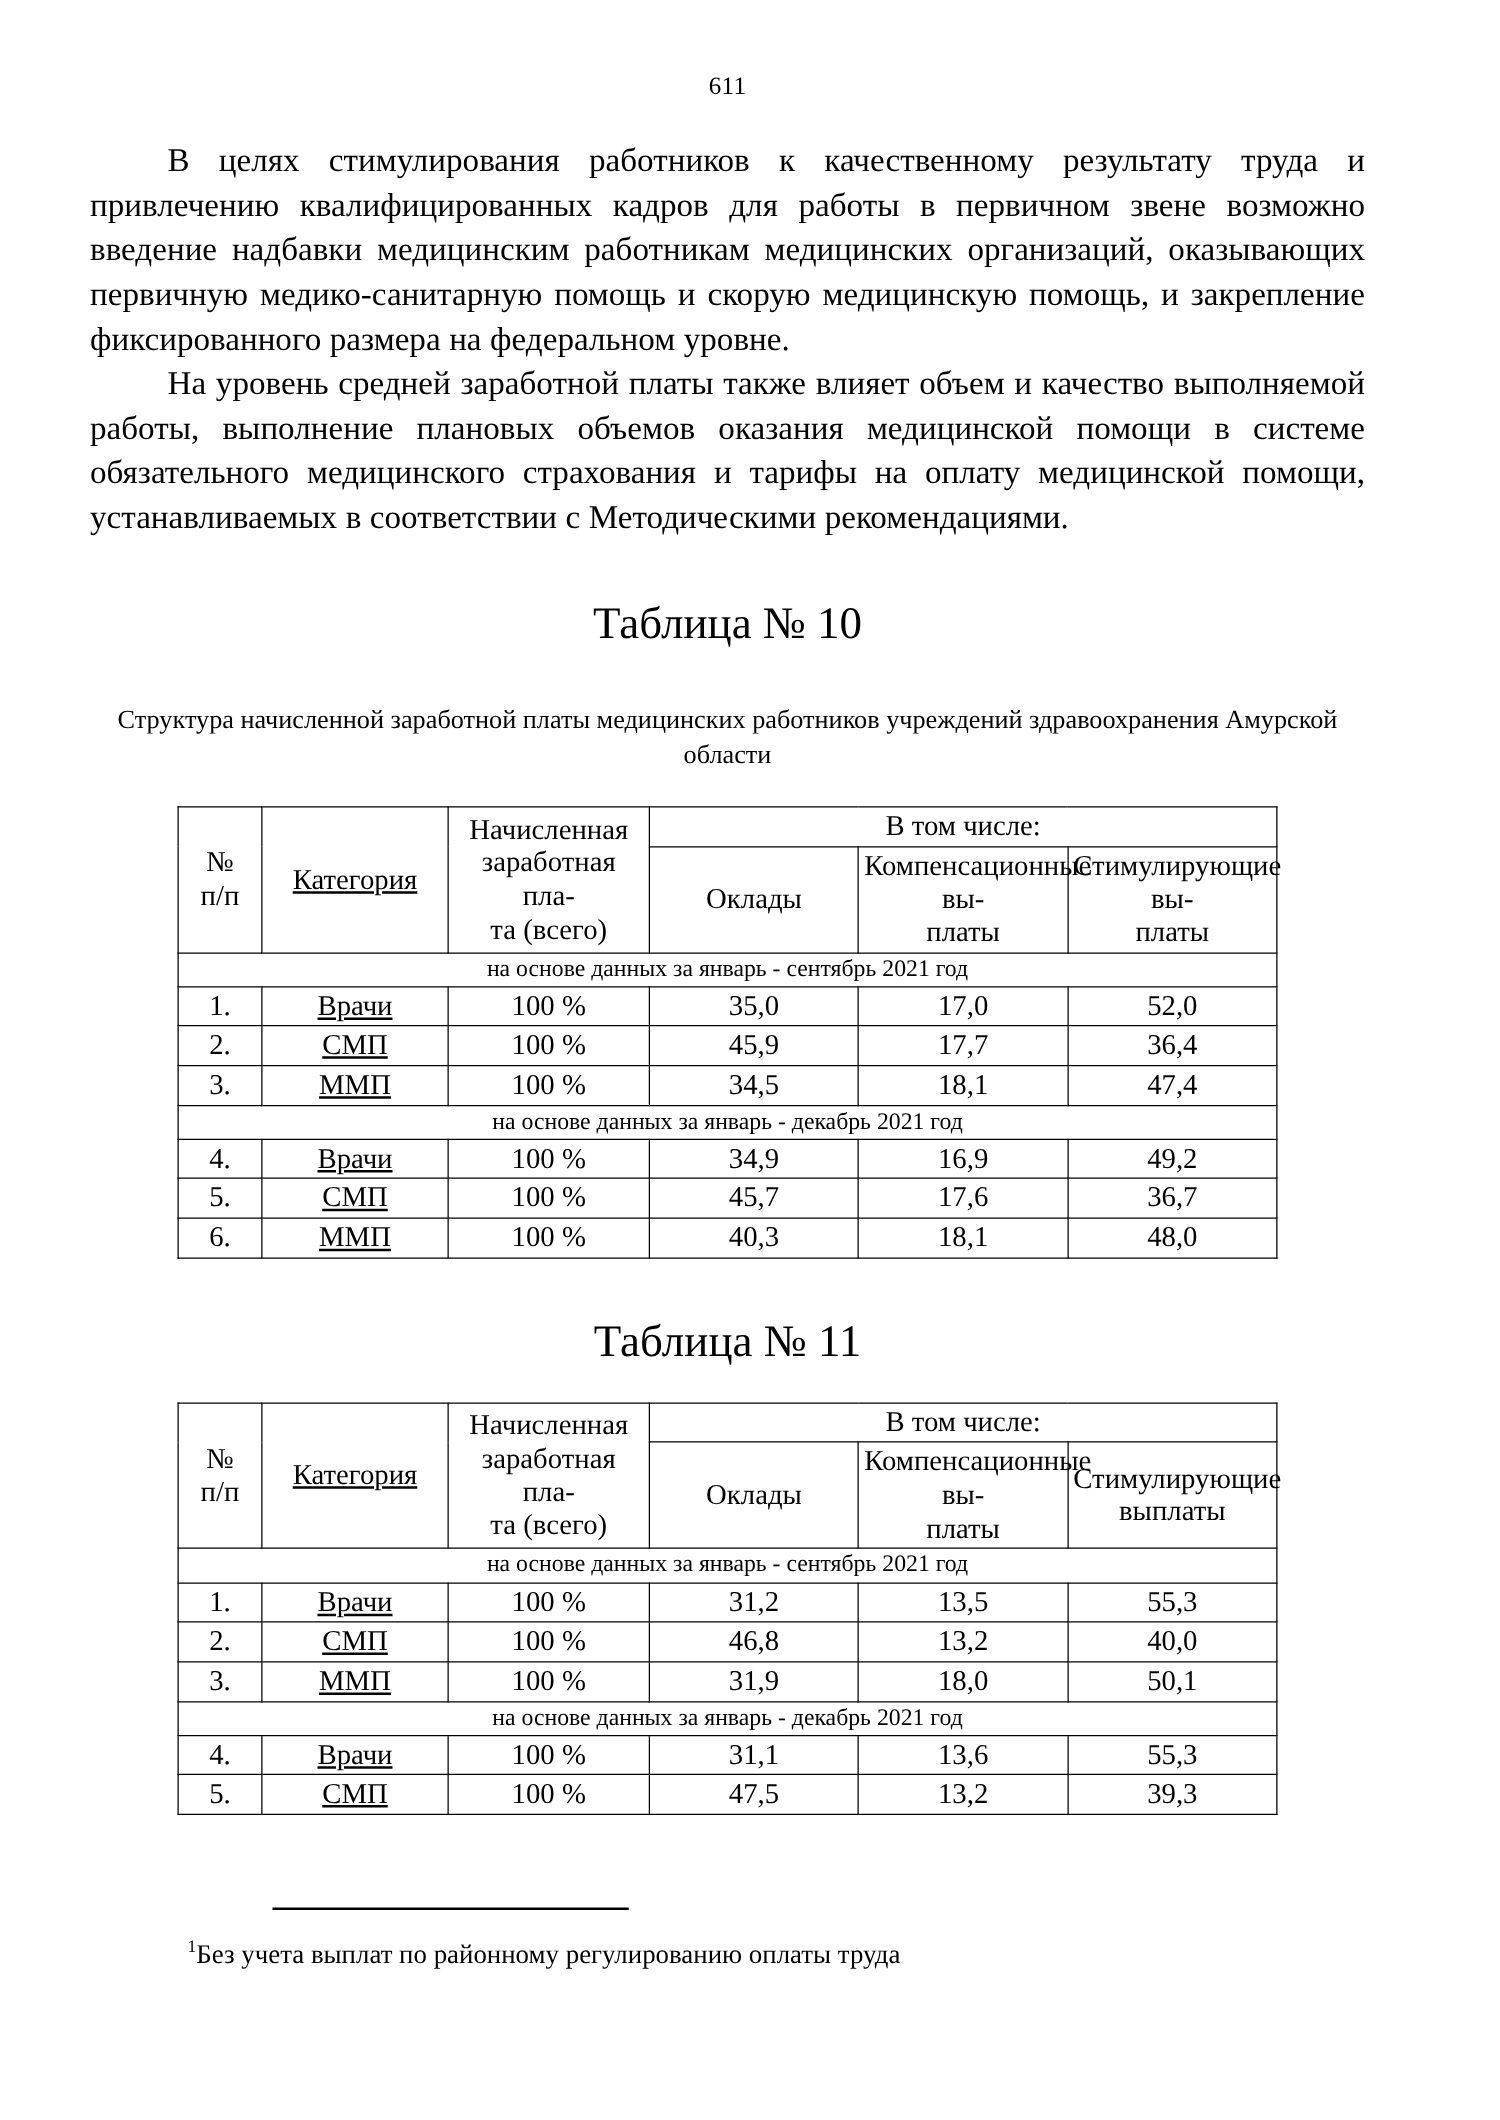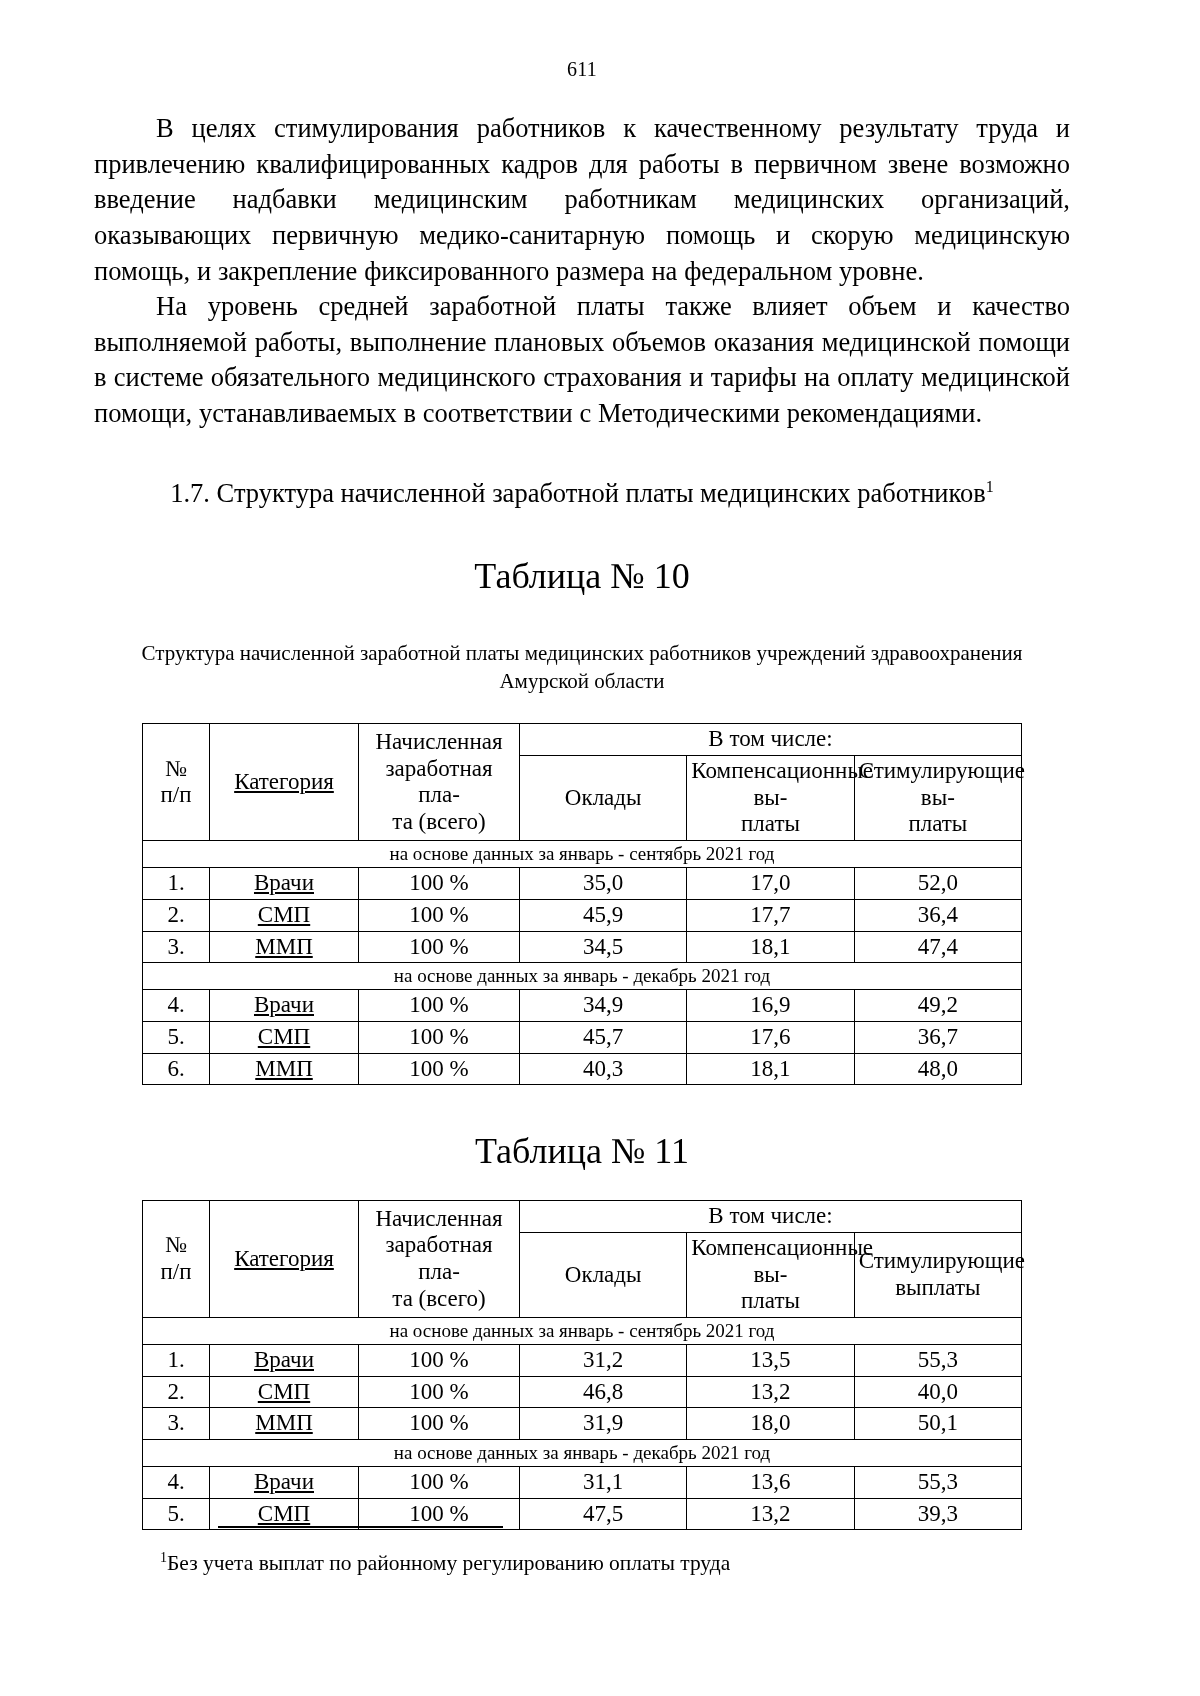--- a/index.html
+++ b/index.html
@@ -13,21 +13,21 @@
     font-family: "Liberation Serif", "DejaVu Serif", serif;
     color: #000000;
     position: relative;
     overflow: hidden;
   }
   .page {
     width: 1164px;
     height: 1696px;
     position: relative;
     box-sizing: border-box;
-    padding: 0 94px;
+    padding: 0 72px;
   }
   .page-number {
     text-align: center;
     font-size: 20px;
     padding-top: 58px;
     letter-spacing: 0.3px;
   }
   .body-para {
     font-size: 26.5px;
     line-height: 1.345;
@@ -117,43 +117,39 @@
   .footnote-rule {
     width: 285px;
     height: 0;
     border-top: 2.2px solid #000000;
     margin-bottom: 22px;
     margin-left: 68px;
   }
   .footnote-text {
     font-size: 21.5px;
     line-height: 1.3;
-    margin-left: 10px;
   }
   .footnote-text sup {
     font-size: 14px;
     vertical-align: super;
     line-height: 0;
   }
 </style>
 </head>
 <body>
 
 <div class="page">
 
   <div class="page-number">611</div>
 
   <div class="para-block">
     <p class="body-para second">В целях стимулирования работников к качественному результату труда и привлечению квалифицированных кадров для работы в первичном звене возможно введение надбавки медицинским работникам медицинских организаций, оказывающих первичную медико-санитарную помощь и скорую медицинскую помощь, и закрепление фиксированного размера на федеральном уровне.</p>
     <p class="body-para">На уровень средней заработной платы также влияет объем и качество выполняемой работы, выполнение плановых объемов оказания медицинской помощи в системе обязательного медицинского страхования и тарифы на оплату медицинской помощи, устанавливаемых в соответствии с Методическими рекомендациями.</p>
   </div>
 
-  <div class="section-heading">
-    <span>1.7. Структура начисленной заработной платы медицинских работников</span><sup>1</sup>
-  </div>
 
   <div class="table-number">Таблица № 10</div>
 
   <div class="table-title">Структура начисленной заработной платы медицинских работников учреждений здравоохранения Амурской области</div>
 
   <table class="doc-table">
     <tbody>
       <tr>
         <th class="hdr-num hdr-top-cell" rowspan="2">
           <div>№</div>

